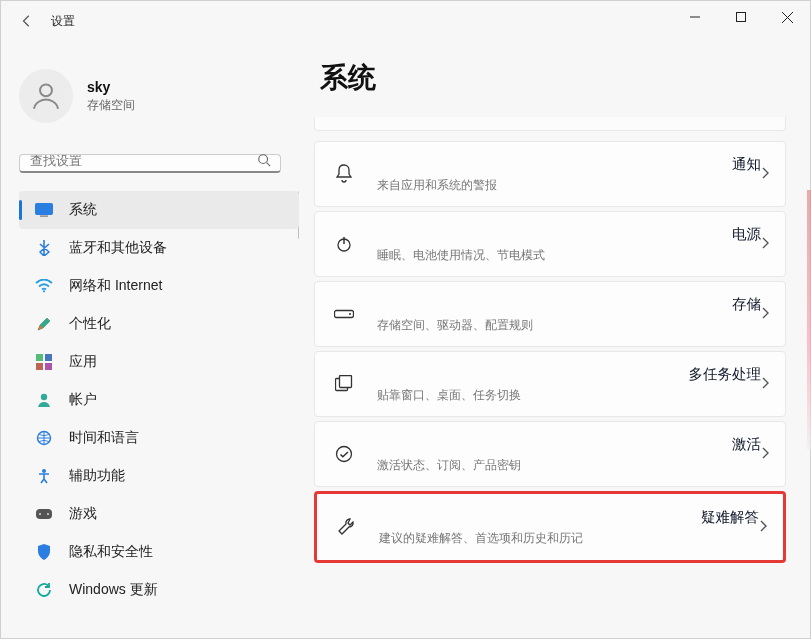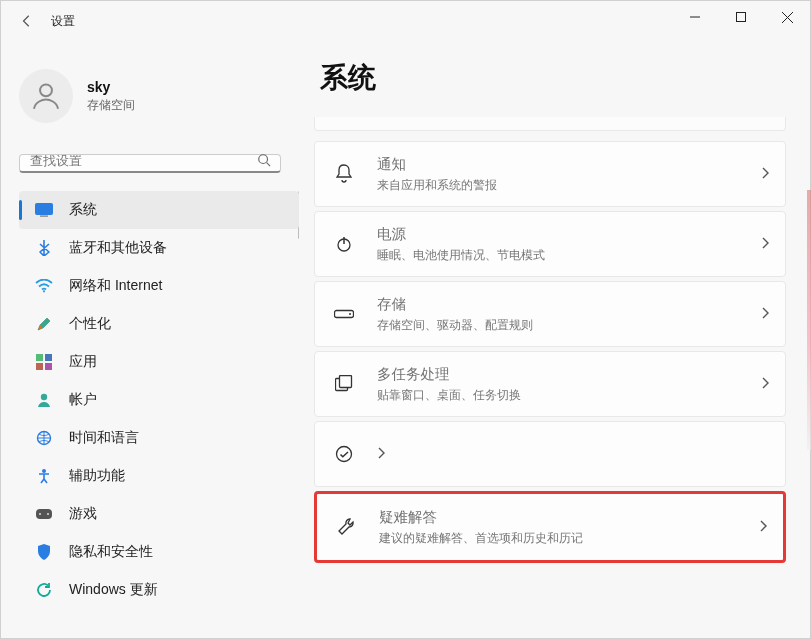--- a/index.html
+++ b/index.html
@@ -204,21 +204,21 @@
     width: 22px;
     height: 22px;
     margin-right: 22px;
     display: inline-flex;
     align-items: center;
     justify-content: center;
     color: #333;
     flex-shrink: 0;
   }
   .card-text { flex: 1; }
-  .card-title { font-size: 14.5px; color: #737373; }
+  .card-title { font-size: 14.5px; color: #0f172a; text-align: right; }
   .card-sub { font-size: 12px; color: #777; margin-top: 3px; }
   .card-chevron { color: #555; flex-shrink: 0; }
 
   
   .right-edge {
     position: absolute;
     right: 0;
     top: 190px;
     width: 4px;
     height: 260px;
@@ -473,20 +473,24 @@
               </svg></span>
         </div>
 
         <div class="card">
           <span class="card-icon">
             <svg width="18" height="18" viewBox="0 0 18 18">
                 <circle cx="9" cy="9" r="7.5" stroke="#333" stroke-width="1.3" fill="none"></circle>
                 <path d="M5.5 9.5l2.3 2.3L13 7" stroke="#333" stroke-width="1.5" fill="none"></path>
               </svg>
           </span>
+          <div class="card-text">
+            <div class="card-title">激活</div>
+            <div class="card-sub">激活状态、订阅、产品密钥</div>
+          </div>
           <span class="card-chevron"><svg width="8" height="12" viewBox="0 0 8 12">
                 <path d="M2 1l5 5-5 5" stroke="#555" stroke-width="1.4" fill="none"></path>
               </svg></span>
         </div>
 
         <div class="card highlight">
           <span class="card-icon">
             <svg width="20" height="20" viewBox="0 0 20 20">
                 <path d="M14 2a4 4 0 0 0-4 5L3 14l3 3 7-7a4 4 0 0 0 4-5l-3 3-2-2z" stroke="#333" stroke-width="1.3" fill="none"></path>
               </svg>

